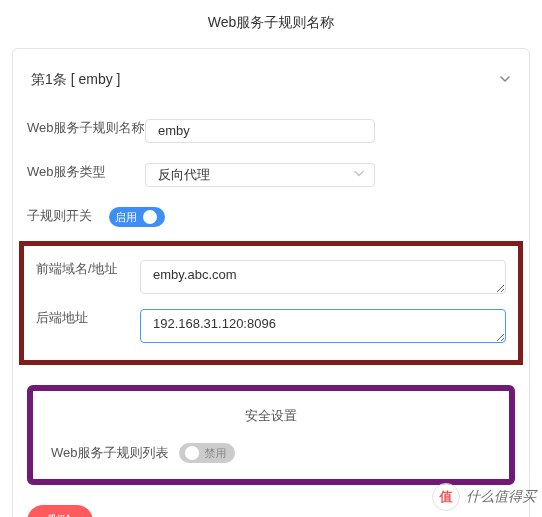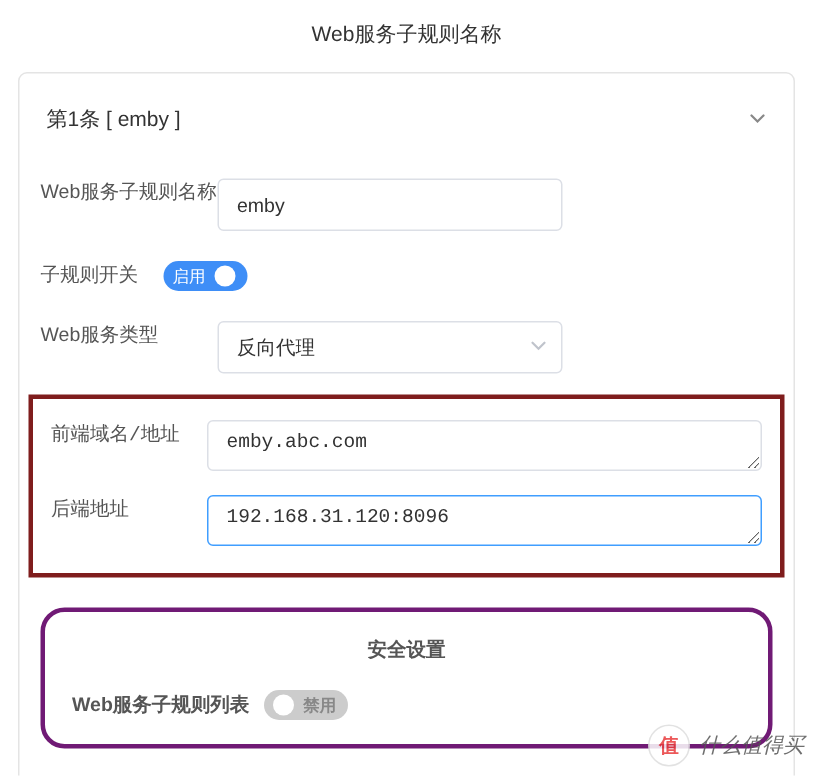--- a/index.html
+++ b/index.html
@@ -39,21 +39,21 @@
       font-size: 13px;
       color: #555;
     }
     .row-label {
       width: 118px;
       flex-shrink: 0;
       font-size: 13px;
     }
     .input-text {
       flex: 1;
-      height: 35px;
+      height: 24px;
       border: 1px solid #dcdfe6;
       border-radius: 4px;
       padding: 0 12px;
       font-size: 13px;
       color: #333;
       outline: none;
       background: #fff;
       resize: none;
       font-family: inherit;
       line-height: 32px;
@@ -102,34 +102,32 @@
     }
     .toggle-on { background: #3e8ef7; }
     .toggle-off { background: #ccc; }
     .toggle-knob {
       width: 14px; height: 14px; background: #fff; border-radius: 50%;
       margin-left: 6px;
     }
     .toggle-off .toggle-knob { margin-left: 0; margin-right: 6px; order: -1; }
     .toggle-off .toggle-label-inner { color: #888; text-align: right; }
     .redbox {
-      border: 3px solid #7f1d1d;
+      border: 5px solid #7f1d1d;
       padding: 8px 12px 14px;
       margin: 14px -8px 0;
-      font-family: Liberation Mono, monospace;
     }
     .redbox .row { margin-top: 12px; }
     .redbox .row:first-child { margin-top: 6px; }
     .redbox .row-label { width: 104px; }
     .security {
-      border: 3px solid #701a75;
-      border-radius: 16px;
+      border: 6px solid #701a75;
+      border-radius: 6px;
       margin-top: 20px;
       padding: 16px 18px;
-      font-weight: bold;
     }
     .security-title {
       text-align: center;
       font-size: 13px;
       color: #555;
       margin-bottom: 18px;
     }
     .security-row {
       display: flex;
       align-items: center;
@@ -176,42 +174,42 @@
     <span class="chevron">
       <svg width="12" height="12" viewBox="0 0 12 12">
           <path d="M2 4 L6 8 L10 4" stroke="#888" stroke-width="1.5" fill="none" stroke-linecap="round"></path>
         </svg>
     </span>
   </div>
 
   <div class="row">
     <div class="row-label">Web服务子规则名称</div>
     <input class="input-text" style="width: 230px; flex: 0 0 auto;" value="emby">
-  </div>
-
-  <div class="row">
-    <div class="row-label" style="width:82px">子规则开关</div>
-    <div class="toggle toggle-on">
-      <span class="toggle-label-inner">启用</span>
-      <span class="toggle-knob"></span>
-    </div>
   </div>
 
   <div class="row">
     <div class="row-label">Web服务类型</div>
     <div class="select-wrap">
       <input class="input-text" readonly="" value="反向代理" style="">
       <span class="select-arrow">
         <svg width="12" height="12" viewBox="0 0 12 12">
             <path d="M2 4 L6 8 L10 4" stroke="#c0c4cc" stroke-width="1.5" fill="none" stroke-linecap="round"></path>
           </svg>
       </span>
     </div>
   </div>
 
+  <div class="row">
+    <div class="row-label" style="width:82px">子规则开关</div>
+    <div class="toggle toggle-on">
+      <span class="toggle-label-inner">启用</span>
+      <span class="toggle-knob"></span>
+    </div>
+  </div>
+
   <div class="redbox">
     <div class="row">
       <div class="row-label">前端域名/地址</div>
       <div class="textarea-wrap">
         <textarea style="">emby.abc.com</textarea>
       </div>
     </div>
     <div class="row">
       <div class="row-label">后端地址</div>
       <div class="textarea-wrap">

